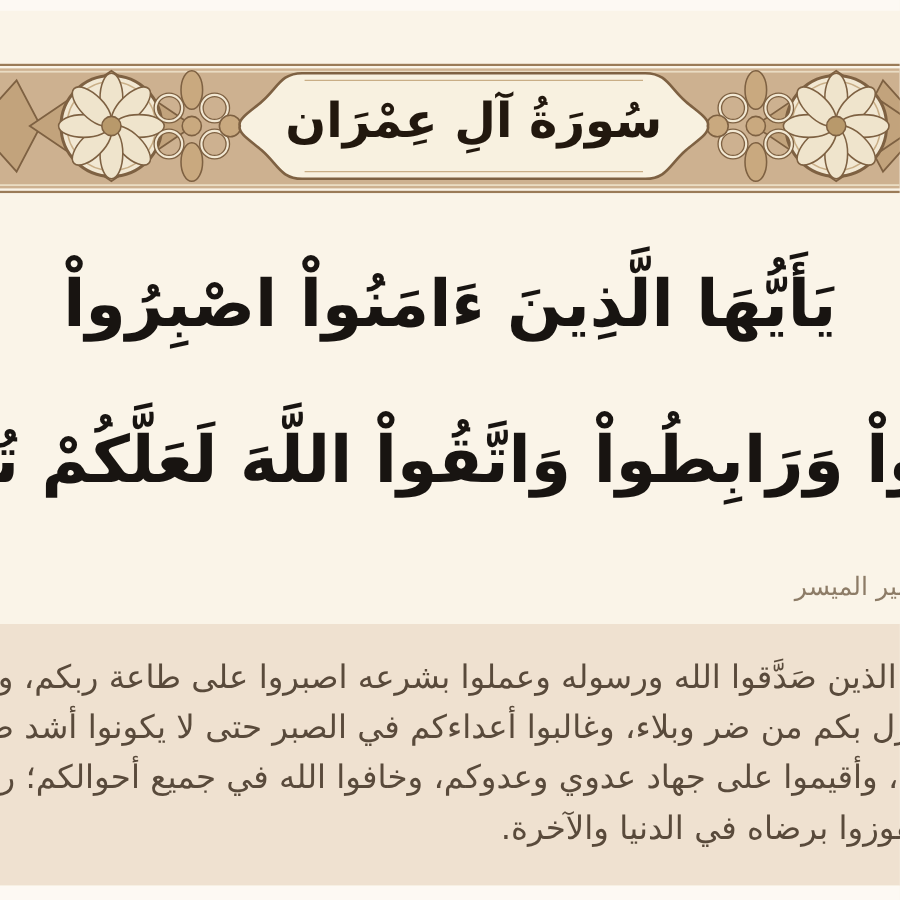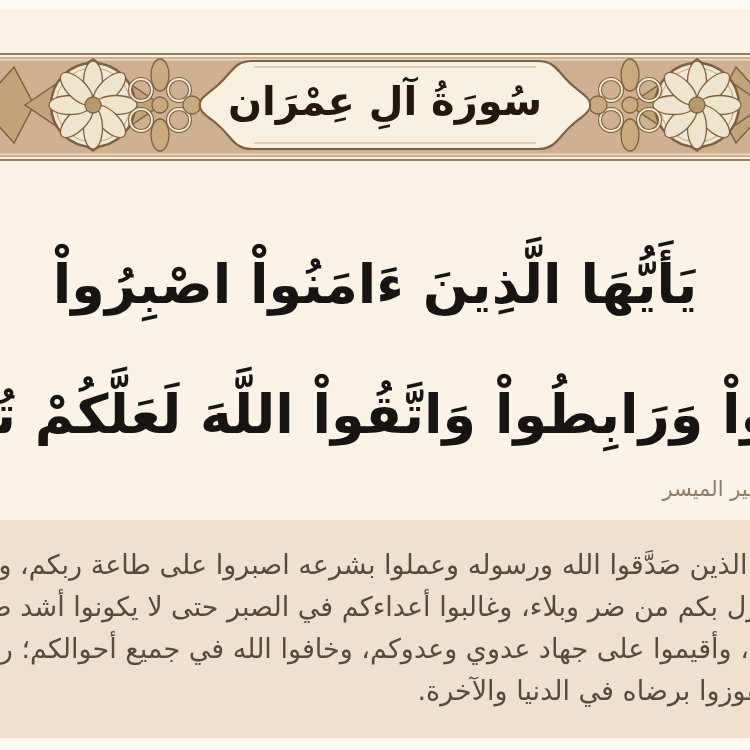--- a/index.html
+++ b/index.html
@@ -10,30 +10,30 @@
     direction:rtl;
   }
   
   .strip-top{position:absolute;top:0;left:0;width:750px;height:9px;background:#FDF9F3;}
   .strip-bottom{position:absolute;top:738px;left:0;width:750px;height:12px;background:#FDF9F3;}
 
   
   .band{position:absolute;top:53px;left:0;width:750px;height:108px;}
   .band svg{display:block;}
   .surah-title{
-    position:absolute;top:53px;left:235px;width:300px;height:96px;
+    position:absolute;top:53px;left:245px;width:300px;height:96px;
     display:flex;align-items:center;justify-content:center;
     font-size:40px;font-weight:bold;color:#22180E;line-height:1;
     white-space:nowrap;
   }
 
   
   .verse-line{
     position:absolute;left:0;width:750px;height:132px;
-    display:flex;justify-content:center;align-items:flex-end;
+    display:flex;justify-content:center;align-items:center;
     overflow:visible;
   }
   .verse-line span{
     flex:none;white-space:nowrap;
     font-size:54px;color:#181411;font-weight:bold;
     letter-spacing:0px;line-height:1.3;
   }
   .verse-1{top:188px;}
   .verse-2{top:318px;}
 

